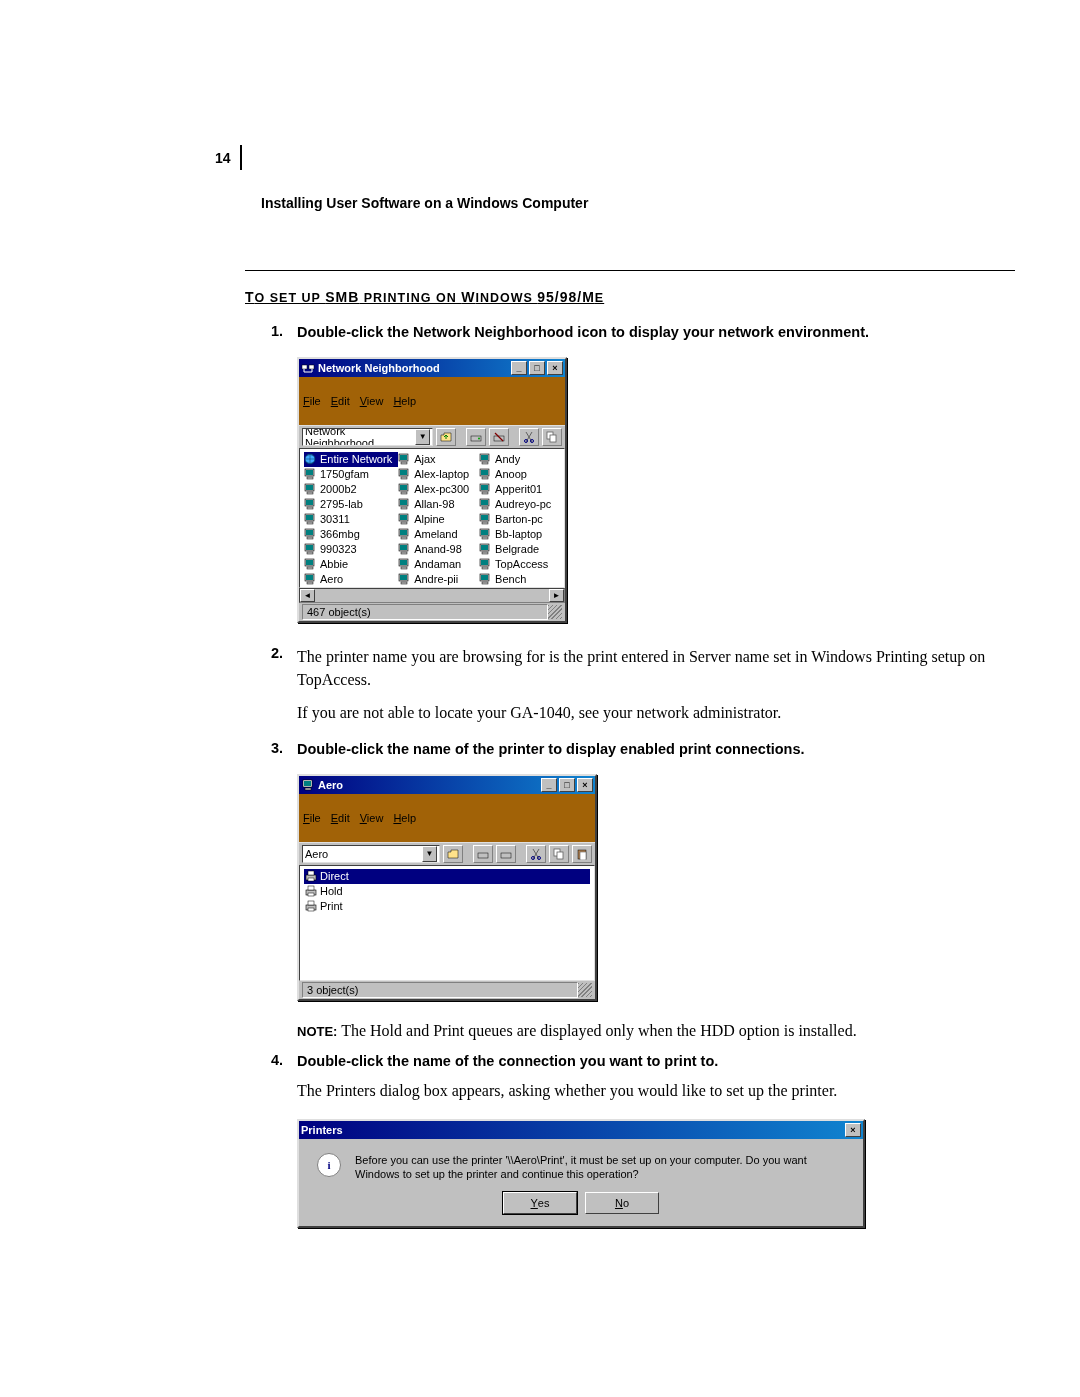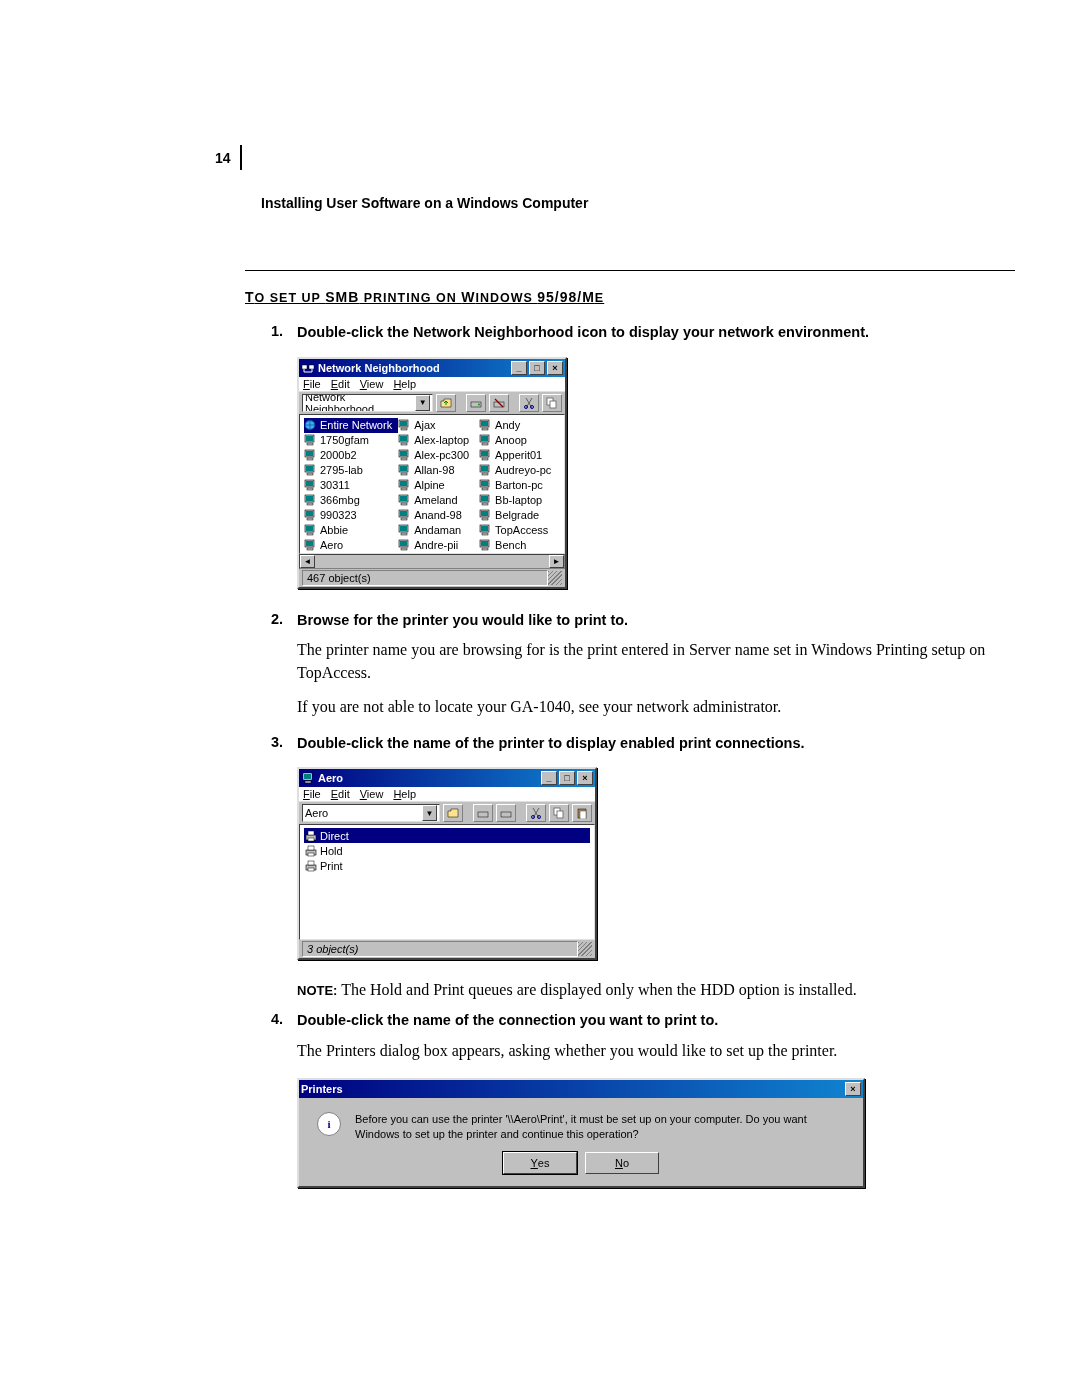--- a/index.html
+++ b/index.html
@@ -122,21 +122,21 @@
   .tbtn {
     width: 16px; height: 14px;
     background: #c0c0c0;
     border: 1px solid #fff;
     border-right-color: #404040;
     border-bottom-color: #404040;
     margin-left: 2px;
     display: flex; align-items: center; justify-content: center;
     font-size: 9px; font-weight: bold; color: #000;
   }
-  .menubar { display: flex; padding: 1px 4px; background: #ffffff; }
+  .menubar { display: flex; padding: 18px 4px; background: #a16207; }
   .menubar span { margin-right: 10px; font-size: 11px; }
   .menubar span u { text-decoration: underline; }
   .toolbar {
     display: flex;
     align-items: center;
     padding: 2px 3px;
     gap: 3px;
     background: #c0c0c0;
     border-top: 1px solid #dfdfdf;
   }
@@ -596,21 +596,20 @@
           <div class="resize"></div>
         </div>
       </div>
     </div>
 
     <div style="height:22px"></div>
 
     <div class="step">
       <div class="step-num">2.</div>
       <div class="step-body">
-        <div class="step-title">Browse for the printer you would like to print to.</div>
         <div class="step-text">The printer name you are browsing for is the print entered in Server name set in Windows Printing setup on TopAccess.</div>
         <div class="step-text">If you are not able to locate your GA-1040, see your network administrator.</div>
       </div>
     </div>
 
     <div class="step">
       <div class="step-num">3.</div>
       <div class="step-body">
         <div class="step-title">Double-click the name of the printer to display enabled print connections.</div>
       </div>
@@ -708,21 +707,21 @@
                 <span class="prn-ico"><svg viewBox="0 0 14 12">
                     <rect x="2" y="5" width="10" height="5" fill="#c0c0c0" stroke="#000" stroke-width="0.6"></rect>
                     <rect x="4" y="1" width="6" height="4" fill="#fff" stroke="#000" stroke-width="0.5"></rect>
                     <rect x="4" y="8" width="6" height="3" fill="#fff" stroke="#000" stroke-width="0.5"></rect>
                   </svg></span>
                 <span>Print</span>
               </div>
             </div>
         </div>
         <div class="status">
-          <div class="cell" style="flex:1;font-style:italic;">
+          <div class="cell" style="flex:1;">
               <span>3 object(s)</span>
             </div>
           <div class="resize"></div>
         </div>
       </div>
     </div>
 
     <div style="height:18px"></div>
 
     <div class="step-indent note-text">

